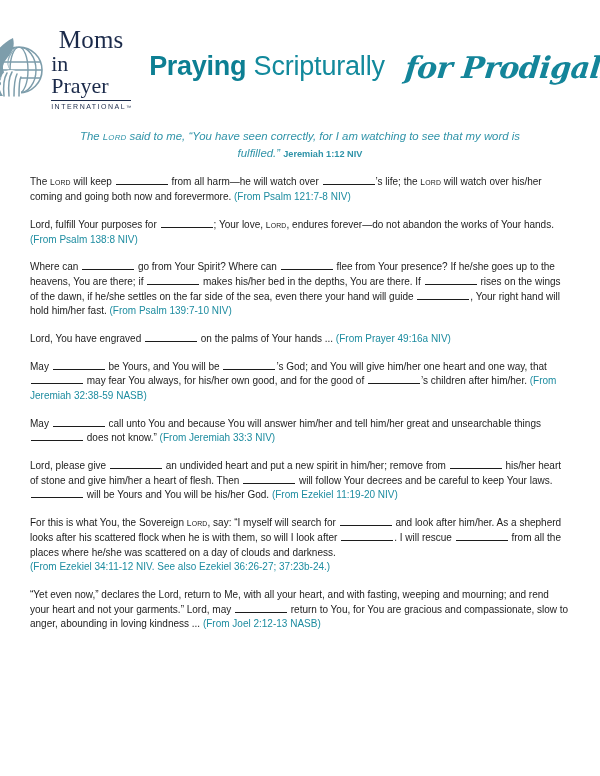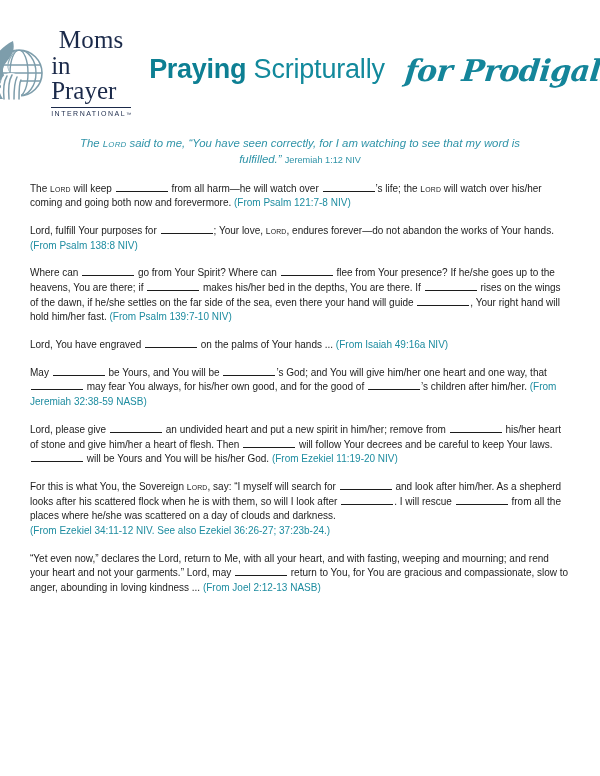--- a/index.html
+++ b/index.html
@@ -54,21 +54,21 @@
   }
   .logo-moms {
     font-family: "Liberation Serif", serif;
     font-size: 25px;
     color: #1b2a4a;
     letter-spacing: 0.2px;
     line-height: 0.98;
   }
   .logo-inprayer {
     font-family: "Liberation Serif", serif;
-    font-size: 25px;
+    font-size: 22px;
     color: #1b2a4a;
     line-height: 1.02;
   }
   .logo-intl {
     font-family: "Liberation Sans", sans-serif;
     font-size: 7px;
     letter-spacing: 1.5px;
     color: #1b2a4a;
     margin-top: 3px;
     border-top: 1px solid #1b2a4a;
@@ -118,20 +118,21 @@
     text-align: center;
     color: #2f93a8;
     font-style: italic;
     font-size: 11.4px;
     line-height: 1.45;
     padding: 12px 70px 0 70px;
   }
   .epigraph .ref {
     font-style: normal;
     font-size: 9.2px;
+    font-weight: bold;
   }
 
   
   .body-copy {
     padding: 14px 30px 0 30px;
   }
   p.verse {
     margin: 0 0 13px 0;
     font-size: 10px;
     line-height: 1.47;
@@ -207,20 +208,21 @@
   </div>
 
   <div class="epigraph">
     <span>The </span><span class="smallcaps">L<span style="font-size:0.82em">ORD</span></span><span> said to me, “You have seen correctly, for I am watching to see that my word is fulfilled.” </span><span class="ref">Jeremiah 1:12 NIV</span>
   </div>
 
   <div class="body-copy" id="verse-container">
       <p class="verse">The <span class="smallcaps"><span>L</span><span style="font-size: 0.82em;">ORD</span></span> will keep <span class="blank"></span> from all harm—he will watch over <span class="blank"></span>’s life; the <span class="smallcaps"><span>L</span><span style="font-size: 0.82em;">ORD</span></span> will watch over his/her coming and going both now and forevermore. <span class="cite">(From Psalm 121:7-8 NIV)</span></p>
       <p class="verse">Lord, fulfill Your purposes for <span class="blank"></span>; Your love, <span class="smallcaps"><span>L</span><span style="font-size: 0.82em;">ORD</span></span>, endures forever—do not abandon the works of Your hands. <span class="cite">(From Psalm 138:8 NIV)</span></p>
       <p class="verse">Where can <span class="blank"></span> go from Your Spirit? Where can <span class="blank"></span> flee from Your presence? If he/she goes up to the heavens, You are there; if <span class="blank"></span> makes his/her bed in the depths, You are there. If <span class="blank"></span> rises on the wings of the dawn, if he/she settles on the far side of the sea, even there your hand will guide <span class="blank"></span>, Your right hand will hold him/her fast. <span class="cite">(From Psalm 139:7-10 NIV)</span></p>
-      <p class="verse">Lord, You have engraved <span class="blank"></span> on the palms of Your hands ... <span class="cite">(From Isaiah 49:16a NIV)</span></p>
+      <p class="verse">Lord, You have engraved <span class="blank"></span> on the palms of Your hands ... <span class="cite">(From Prayer 49:16a NIV)</span></p>
       <p class="verse">May <span class="blank"></span> be Yours, and You will be <span class="blank"></span>’s God; and You will give him/her one heart and one way, that <span class="blank"></span> may fear You always, for his/her own good, and for the good of <span class="blank"></span>’s children after him/her. <span class="cite">(From Jeremiah 32:38-59 NASB)</span></p>
+      <p class="verse">May <span class="blank"></span> call unto You and because You will answer him/her and tell him/her great and unsearchable things <span class="blank"></span> does not know.” <span class="cite">(From Jeremiah 33:3 NIV)</span></p>
       <p class="verse">Lord, please give <span class="blank"></span> an undivided heart and put a new spirit in him/her; remove from <span class="blank"></span> his/her heart of stone and give him/her a heart of flesh. Then <span class="blank"></span> will follow Your decrees and be careful to keep Your laws. <span class="blank"></span> will be Yours and You will be his/her God. <span class="cite">(From Ezekiel 11:19-20 NIV)</span></p>
       <p class="verse">For this is what You, the Sovereign <span class="smallcaps"><span>L</span><span style="font-size: 0.82em;">ORD</span></span>, say: “I myself will search for <span class="blank"></span> and look after him/her. As a shepherd looks after his scattered flock when he is with them, so will I look after <span class="blank"></span>. I will rescue <span class="blank"></span> from all the places where he/she was scattered on a day of clouds and darkness. <br><span class="cite">(From Ezekiel 34:11-12 NIV. See also Ezekiel 36:26-27; 37:23b-24.)</span></p>
       <p class="verse">“Yet even now,” declares the Lord, return to Me, with all your heart, and with fasting, weeping and mourning; and rend your heart and not your garments.” Lord, may <span class="blank"></span> return to You, for You are gracious and compassionate, slow to anger, abounding in loving kindness ... <span class="cite">(From Joel 2:12-13 NASB)</span></p>
     </div>
 
 </div>
 
 </body></html>

